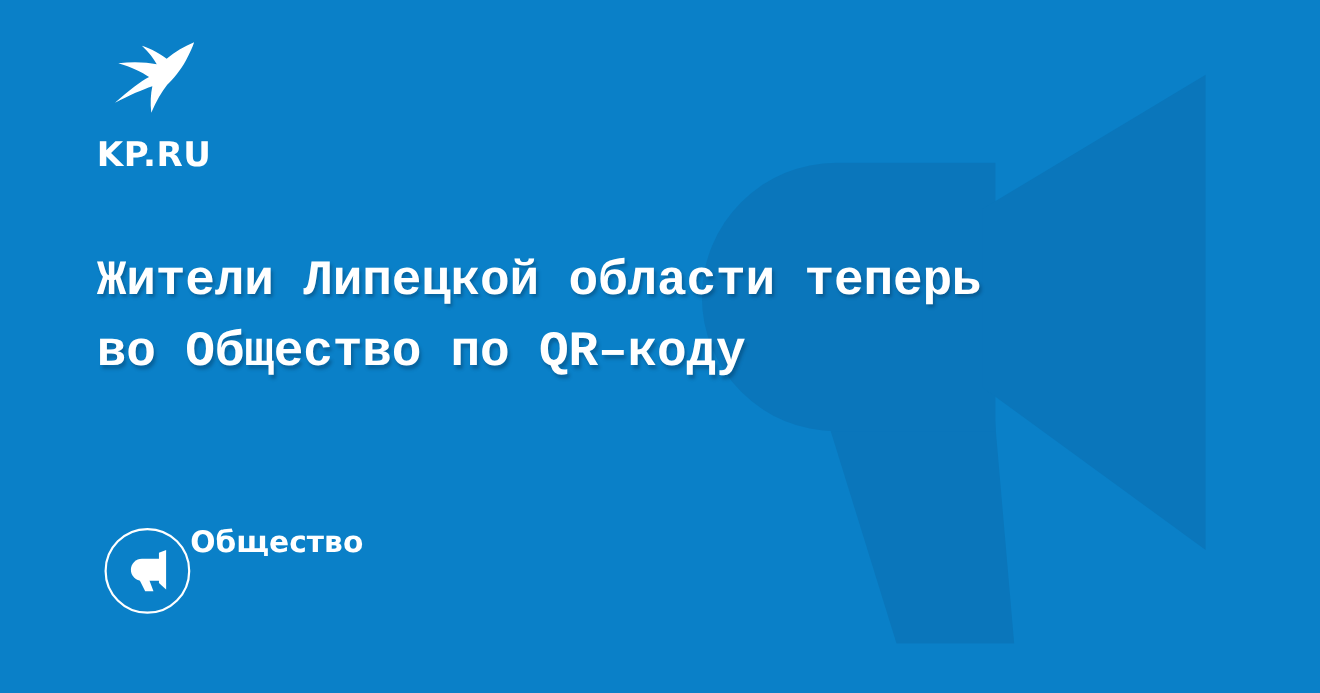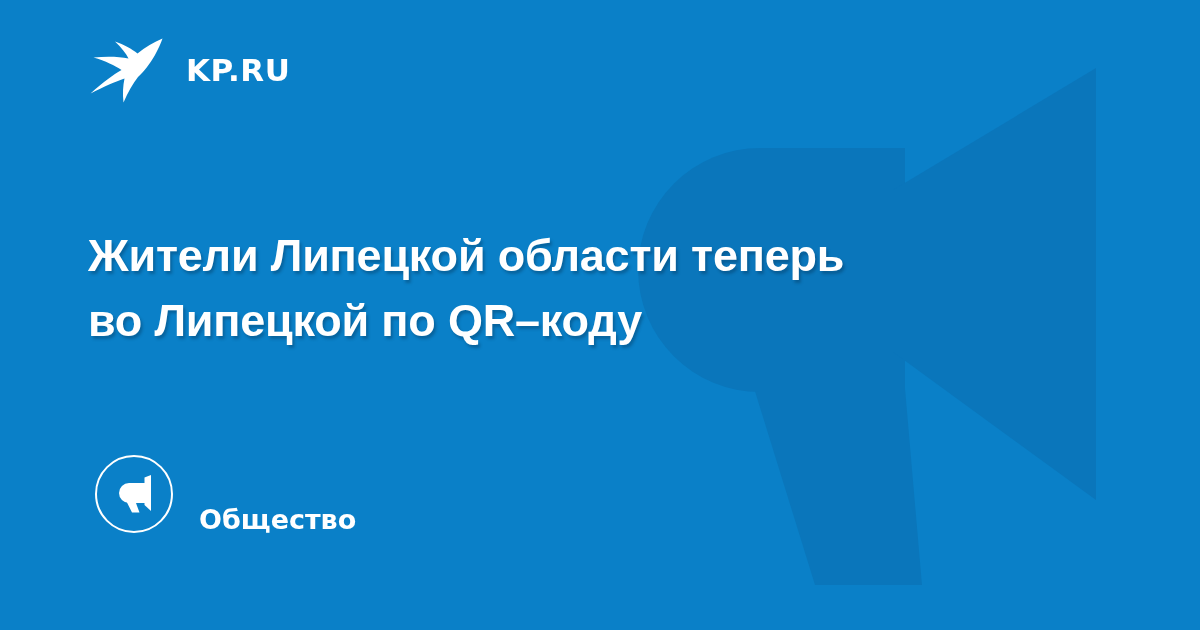--- a/index.html
+++ b/index.html
@@ -32,20 +32,21 @@
 
   
   .brand {
     position: absolute;
     top: 36px;
     left: 88px;
     display: flex;
     align-items: center;
     gap: 22px;
     z-index: 5;
+    flex-direction: column;
   }
   .brand-mark {
     width: 76px;
     height: 68px;
     display: block;
     flex: 0 0 auto;
   }
   .brand-name {
     color: #ffffff;
     font-size: 31px;
@@ -62,35 +63,34 @@
     left: 88px;
     top: 193px;
     width: 1030px;
     z-index: 5;
     color: #ffffff;
     font-size: 45px;
     font-weight: bold;
     line-height: 65px;
     letter-spacing: -0.2px;
     text-shadow: 2px 3px 3px rgba(0, 40, 70, 0.33);
-    font-family: Liberation Sans, sans-serif;
+    font-family: Liberation Mono, monospace;
   }
   .headline-line {
     display: block;
     white-space: nowrap;
   }
 
   
   .rubric {
     position: absolute;
     left: 95px;
-    top: 455px;
+    top: 480px;
     display: flex;
-    align-items: flex-end;
-    gap: 26px;
+    align-items: flex-start;
     z-index: 5;
   }
   .rubric-icon-wrap {
     width: 78px;
     height: 78px;
     border-radius: 50%;
     border: 2px solid #ffffff;
     box-sizing: border-box;
     display: flex;
     align-items: center;
@@ -137,21 +137,21 @@
                C35 49.5 34.5 57.5 35.5 66.5
                C40 56 45 47.5 50 41
                C55.5 36 62 28 67 19
                C70.5 12.5 73 7 74.5 2.5 Z"></path>
     </svg>
     <span class="brand-name">KP.RU</span>
   </div>
 
   <h1 class="headline">
     <span class="headline-line">Жители Липецкой области теперь</span>
-    <span class="headline-line">во Липецкой по QR–коду</span>
+    <span class="headline-line">во Общество по QR–коду</span>
   </h1>
 
   <div class="rubric">
     <span class="rubric-icon-wrap">
       <svg class="rubric-icon" viewBox="0 0 42 42" aria-hidden="true">
 
         <path fill="#ffffff" d="M31.5 4.5 L38 2 L38 38 L31.5 32 Z"></path>
 
         <path fill="#ffffff" d="M16 10 L32 10 L32 30 L16 30 A10 10 0 0 1 16 10 Z"></path>
 

